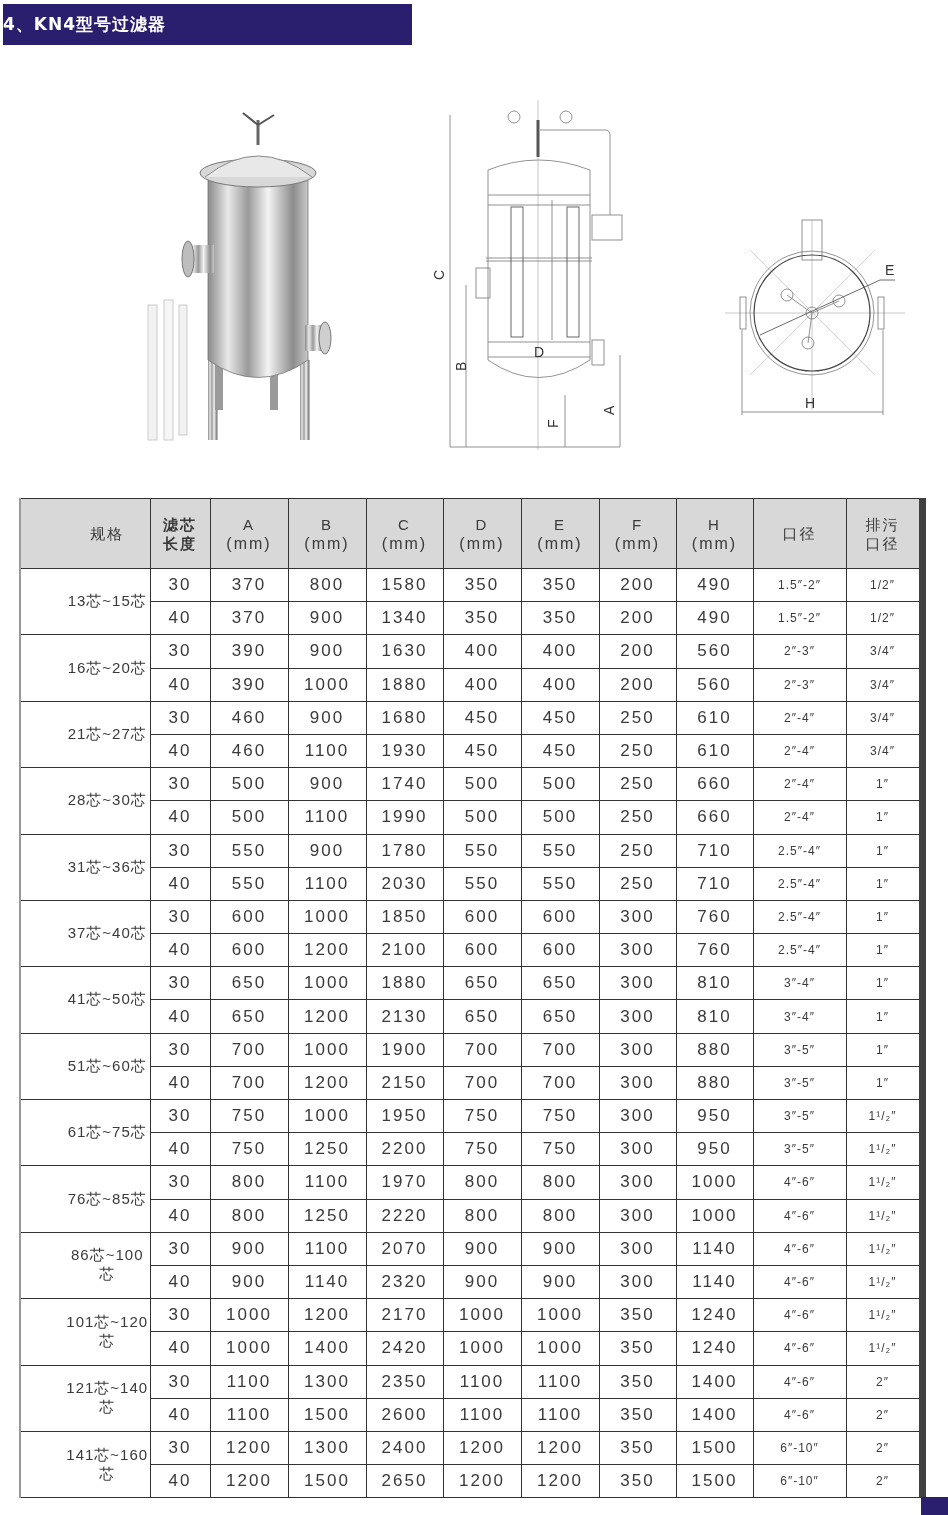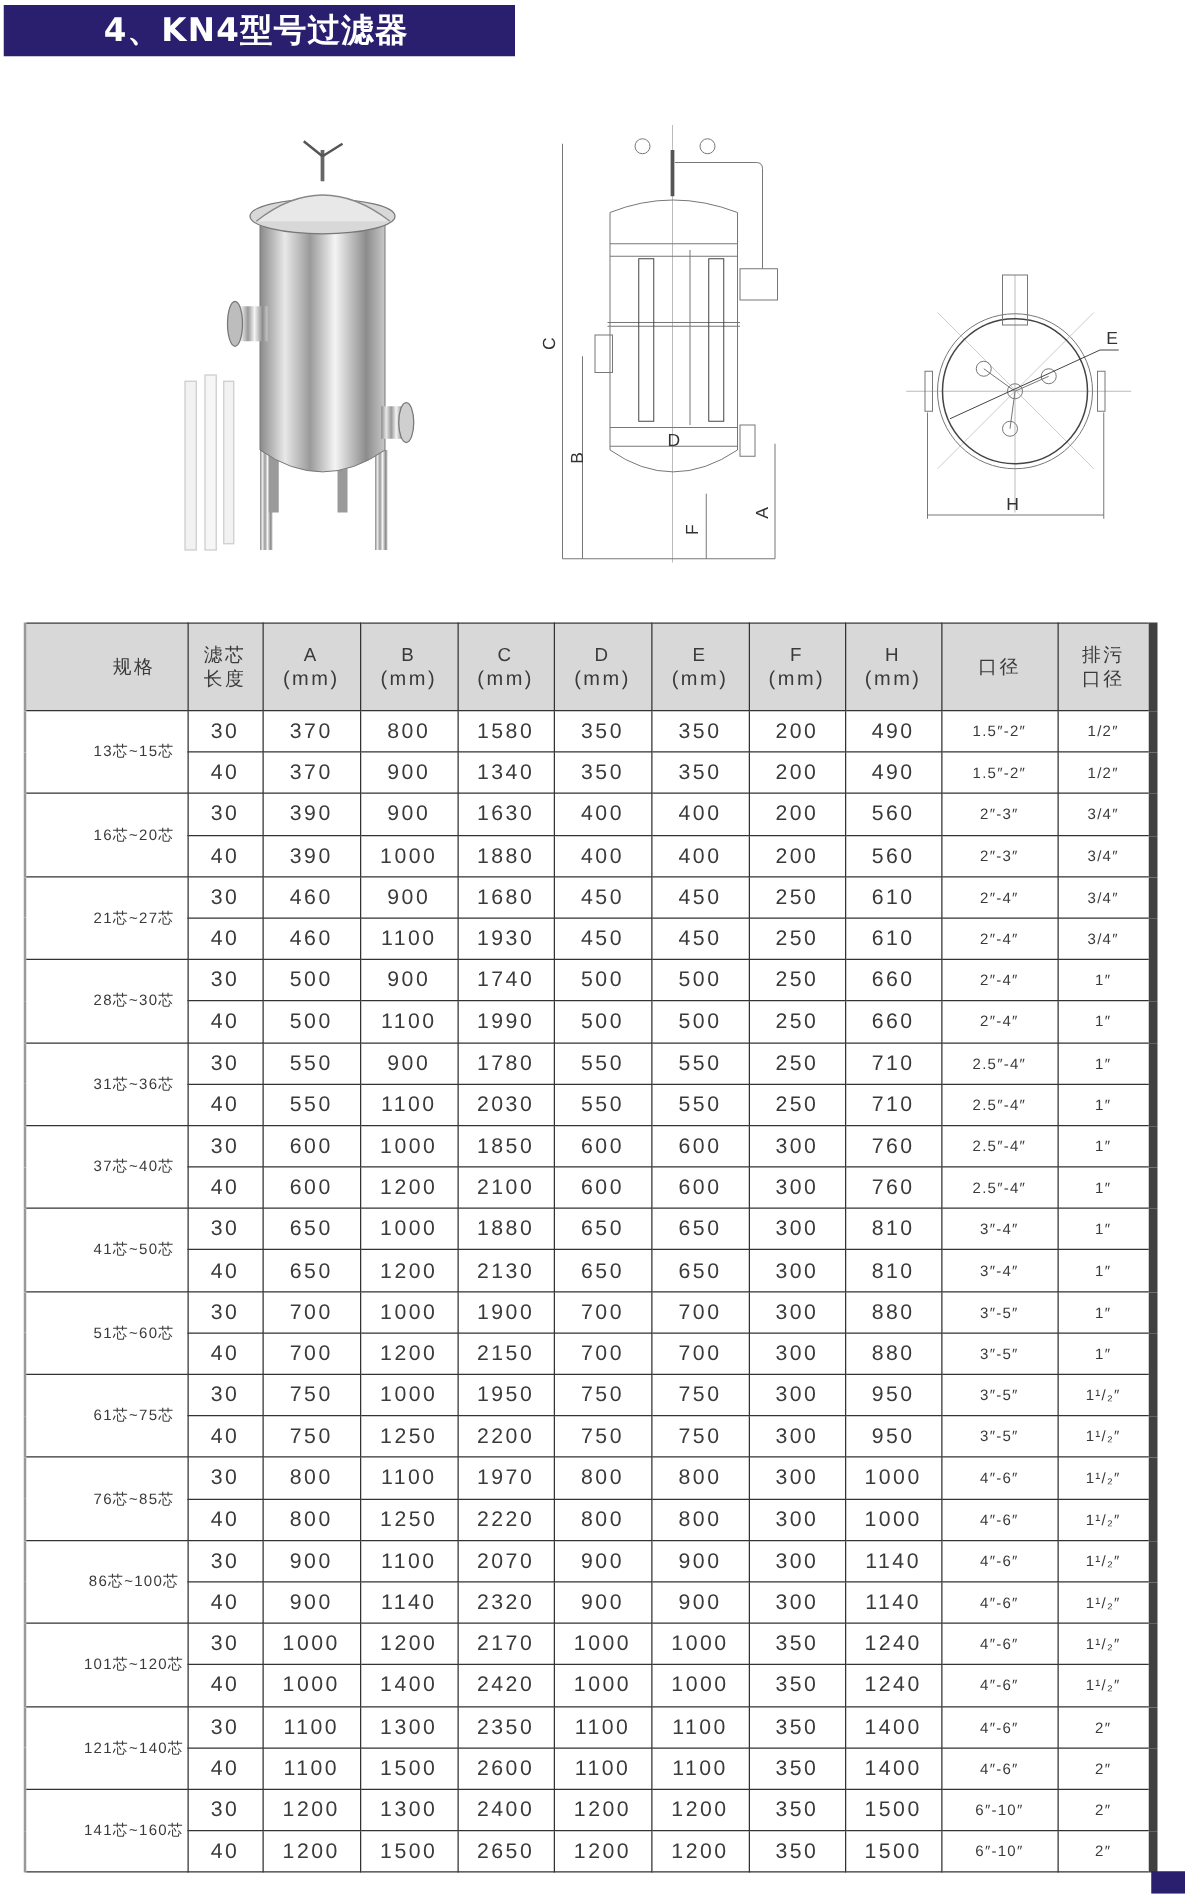--- a/index.html
+++ b/index.html
@@ -5,21 +5,21 @@
   * { box-sizing: border-box; margin: 0; padding: 0; }
   html, body { width: 948px; height: 1515px; background: #ffffff; overflow: hidden; }
   body { position: relative; font-family: "DejaVu Sans", "Liberation Sans", sans-serif; color: #333; }
 
   .title-bar {
     position: absolute; left: 3px; top: 4px; width: 409px; height: 41px;
     background: #2a1f6e;
     display: flex; align-items: center;
   }
   .title-bar span {
-    margin-left: 80px; color: #ffffff; font-size: 26px; font-weight: bold; letter-spacing: 1px;
+    color: #ffffff; font-size: 17px; font-weight: bold; letter-spacing: 1px;
   }
 
   .figure { position: absolute; }
   .photo { left: 140px; top: 105px; width: 200px; height: 350px; }
   .side-drawing { left: 430px; top: 95px; width: 220px; height: 360px; }
   .top-drawing { left: 715px; top: 215px; width: 200px; height: 205px; }
 
   table.spec {
     position: absolute; left: 19px; top: 498px; width: 902px;
     border-collapse: collapse; table-layout: fixed;
@@ -27,21 +27,21 @@
   }
   table.spec th, table.spec td {
     border: 1px solid #333; text-align: center; vertical-align: middle; padding: 0;
     color: #3a3a3a; font-weight: normal; letter-spacing: 2px;
   }
   table.spec th {
     background: #d8d8d8; height: 70px; font-size: 15px; line-height: 19px;
   }
   table.spec th .unit { display: block; font-size: 16px; }
   table.spec td { height: 33.2px; font-size: 17px; background: #fff; }
-  table.spec td.spec-name { font-size: 12px; letter-spacing: 1px; }
+  table.spec td.spec-name { font-size: 15px; letter-spacing: 1px; }
   table.spec td.port { font-size: 12px; letter-spacing: 1px; }
   table.spec .outer-left { border-left: 2px solid #999; padding-left: 44px; }
   table.spec .outer-right { border-right: 7px solid #404040; }
 
   .corner-tab {
     position: absolute; left: 921px; top: 1497px; width: 27px; height: 18px; background: #2a1f6e;
   }
 </style>
 </head>
 <body>
@@ -161,21 +161,21 @@
       <col style="width:78px">
       <col style="width:78px">
       <col style="width:77px">
     <col style="width:77px">
       <col style="width:93px">
       <col style="width:76px">
   </colgroup>
   <thead>
     <tr id="hdr">
         <th class="outer-left"><span>规格</span></th>
-        <th><span style="display: inline-block; width: 36px; line-height: 19px;">滤芯长度</span></th>
+        <th><span style="display: inline-block; width: 36px; line-height: 19px; font-weight: bold;">滤芯长度</span></th>
         <th><span>A</span><span class="unit">(mm)</span></th>
         <th><span>B</span><span class="unit">(mm)</span></th>
         <th><span>C</span><span class="unit">(mm)</span></th>
         <th><span>D</span><span class="unit">(mm)</span></th>
         <th><span>E</span><span class="unit">(mm)</span></th>
         <th><span>F</span><span class="unit">(mm)</span></th>
         <th><span>H</span><span class="unit">(mm)</span></th>
         <th><span>口径</span></th>
         <th class="outer-right"><span style="display: inline-block; width: 36px; line-height: 19px;">排污口径</span></th>
       </tr>

